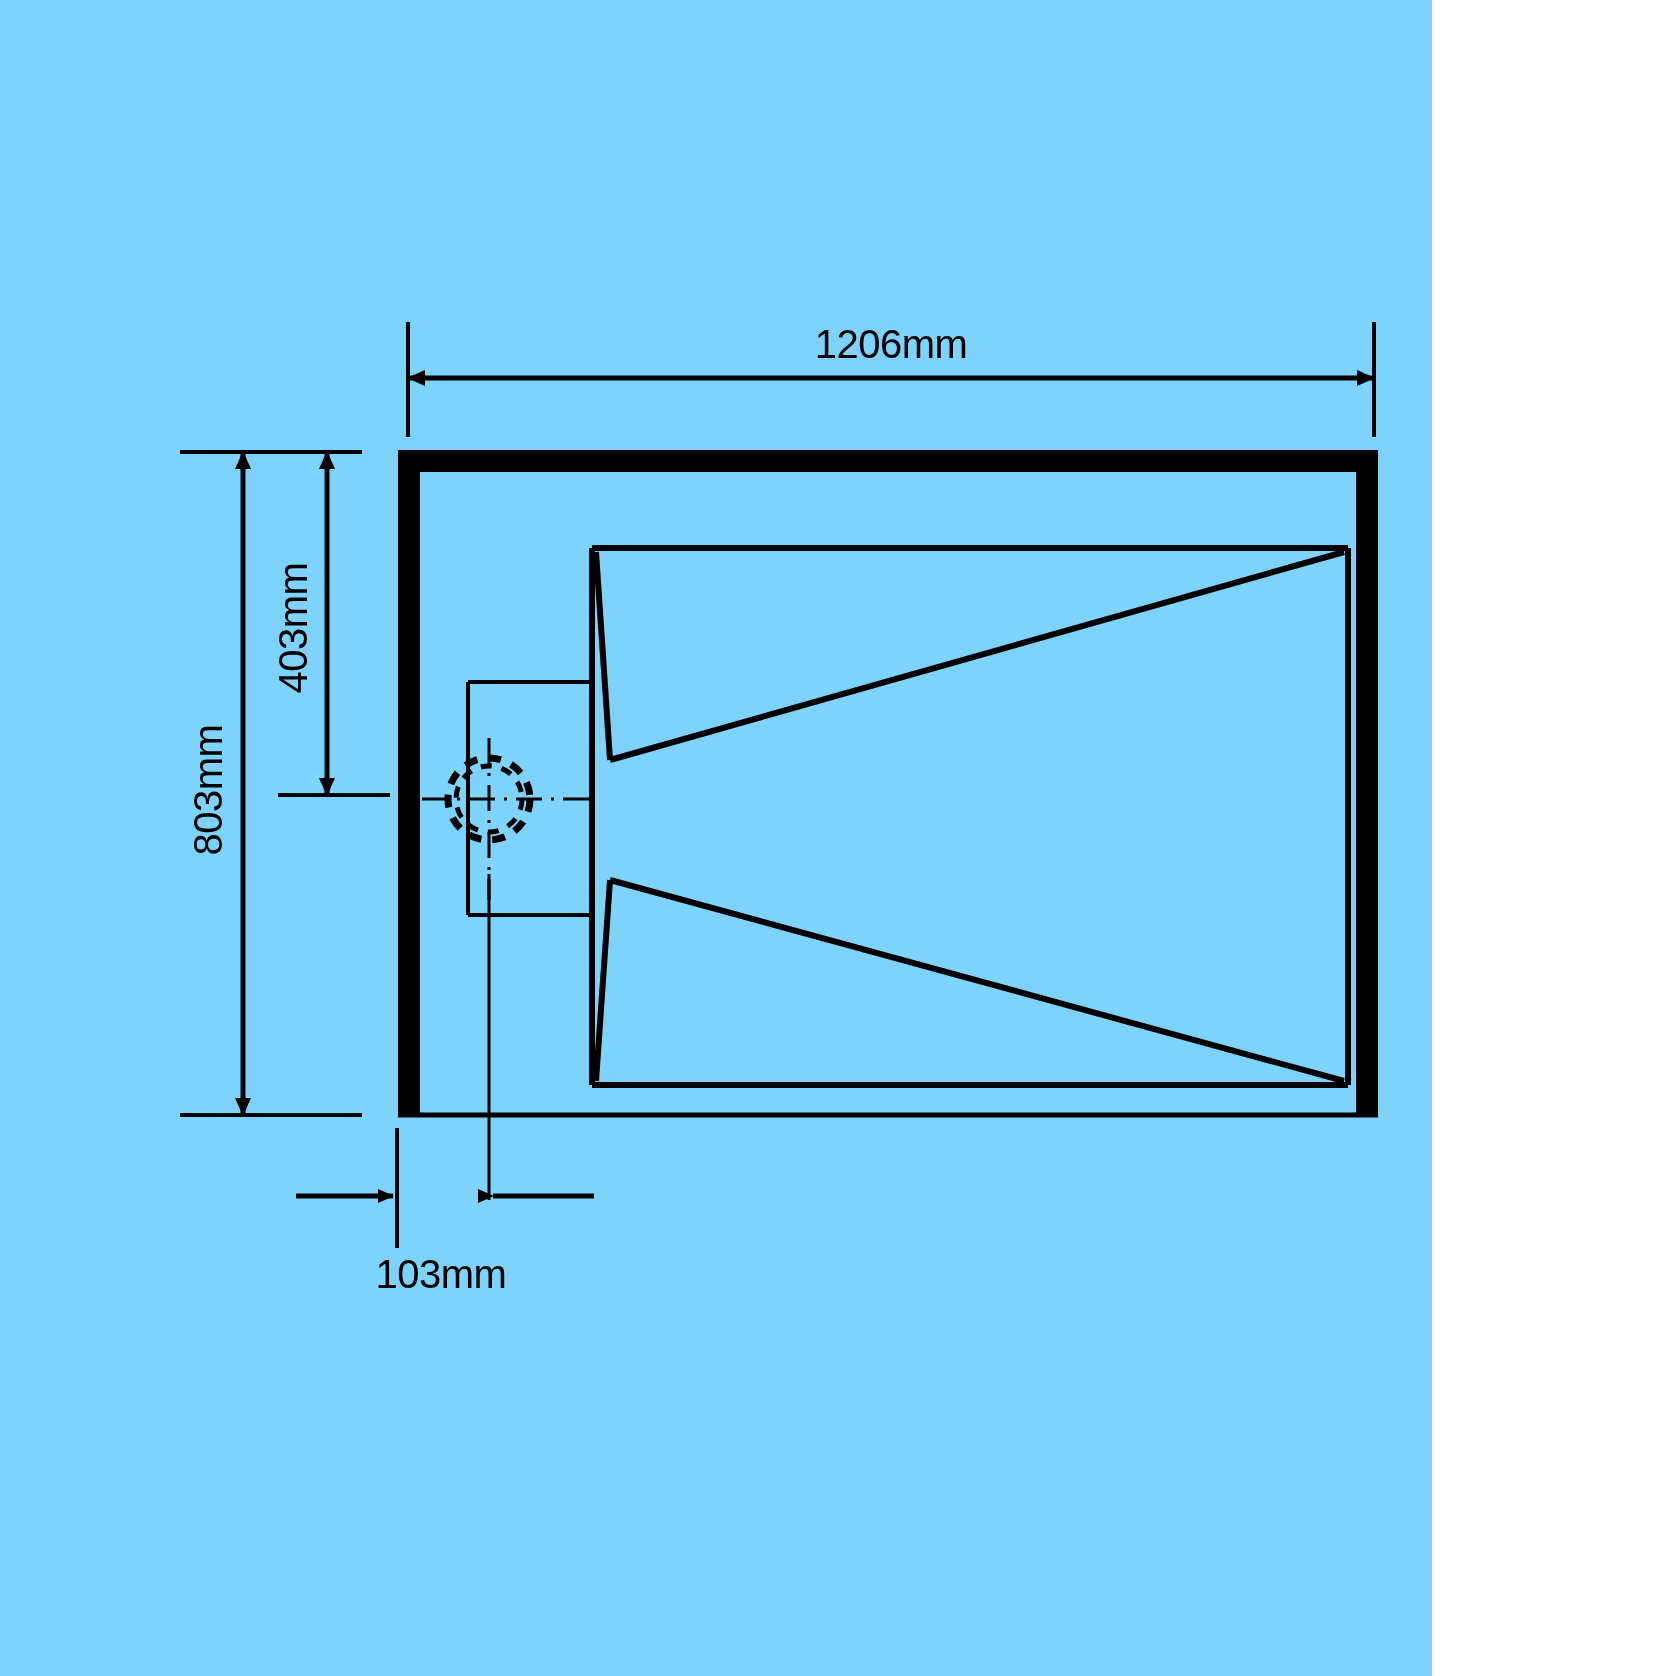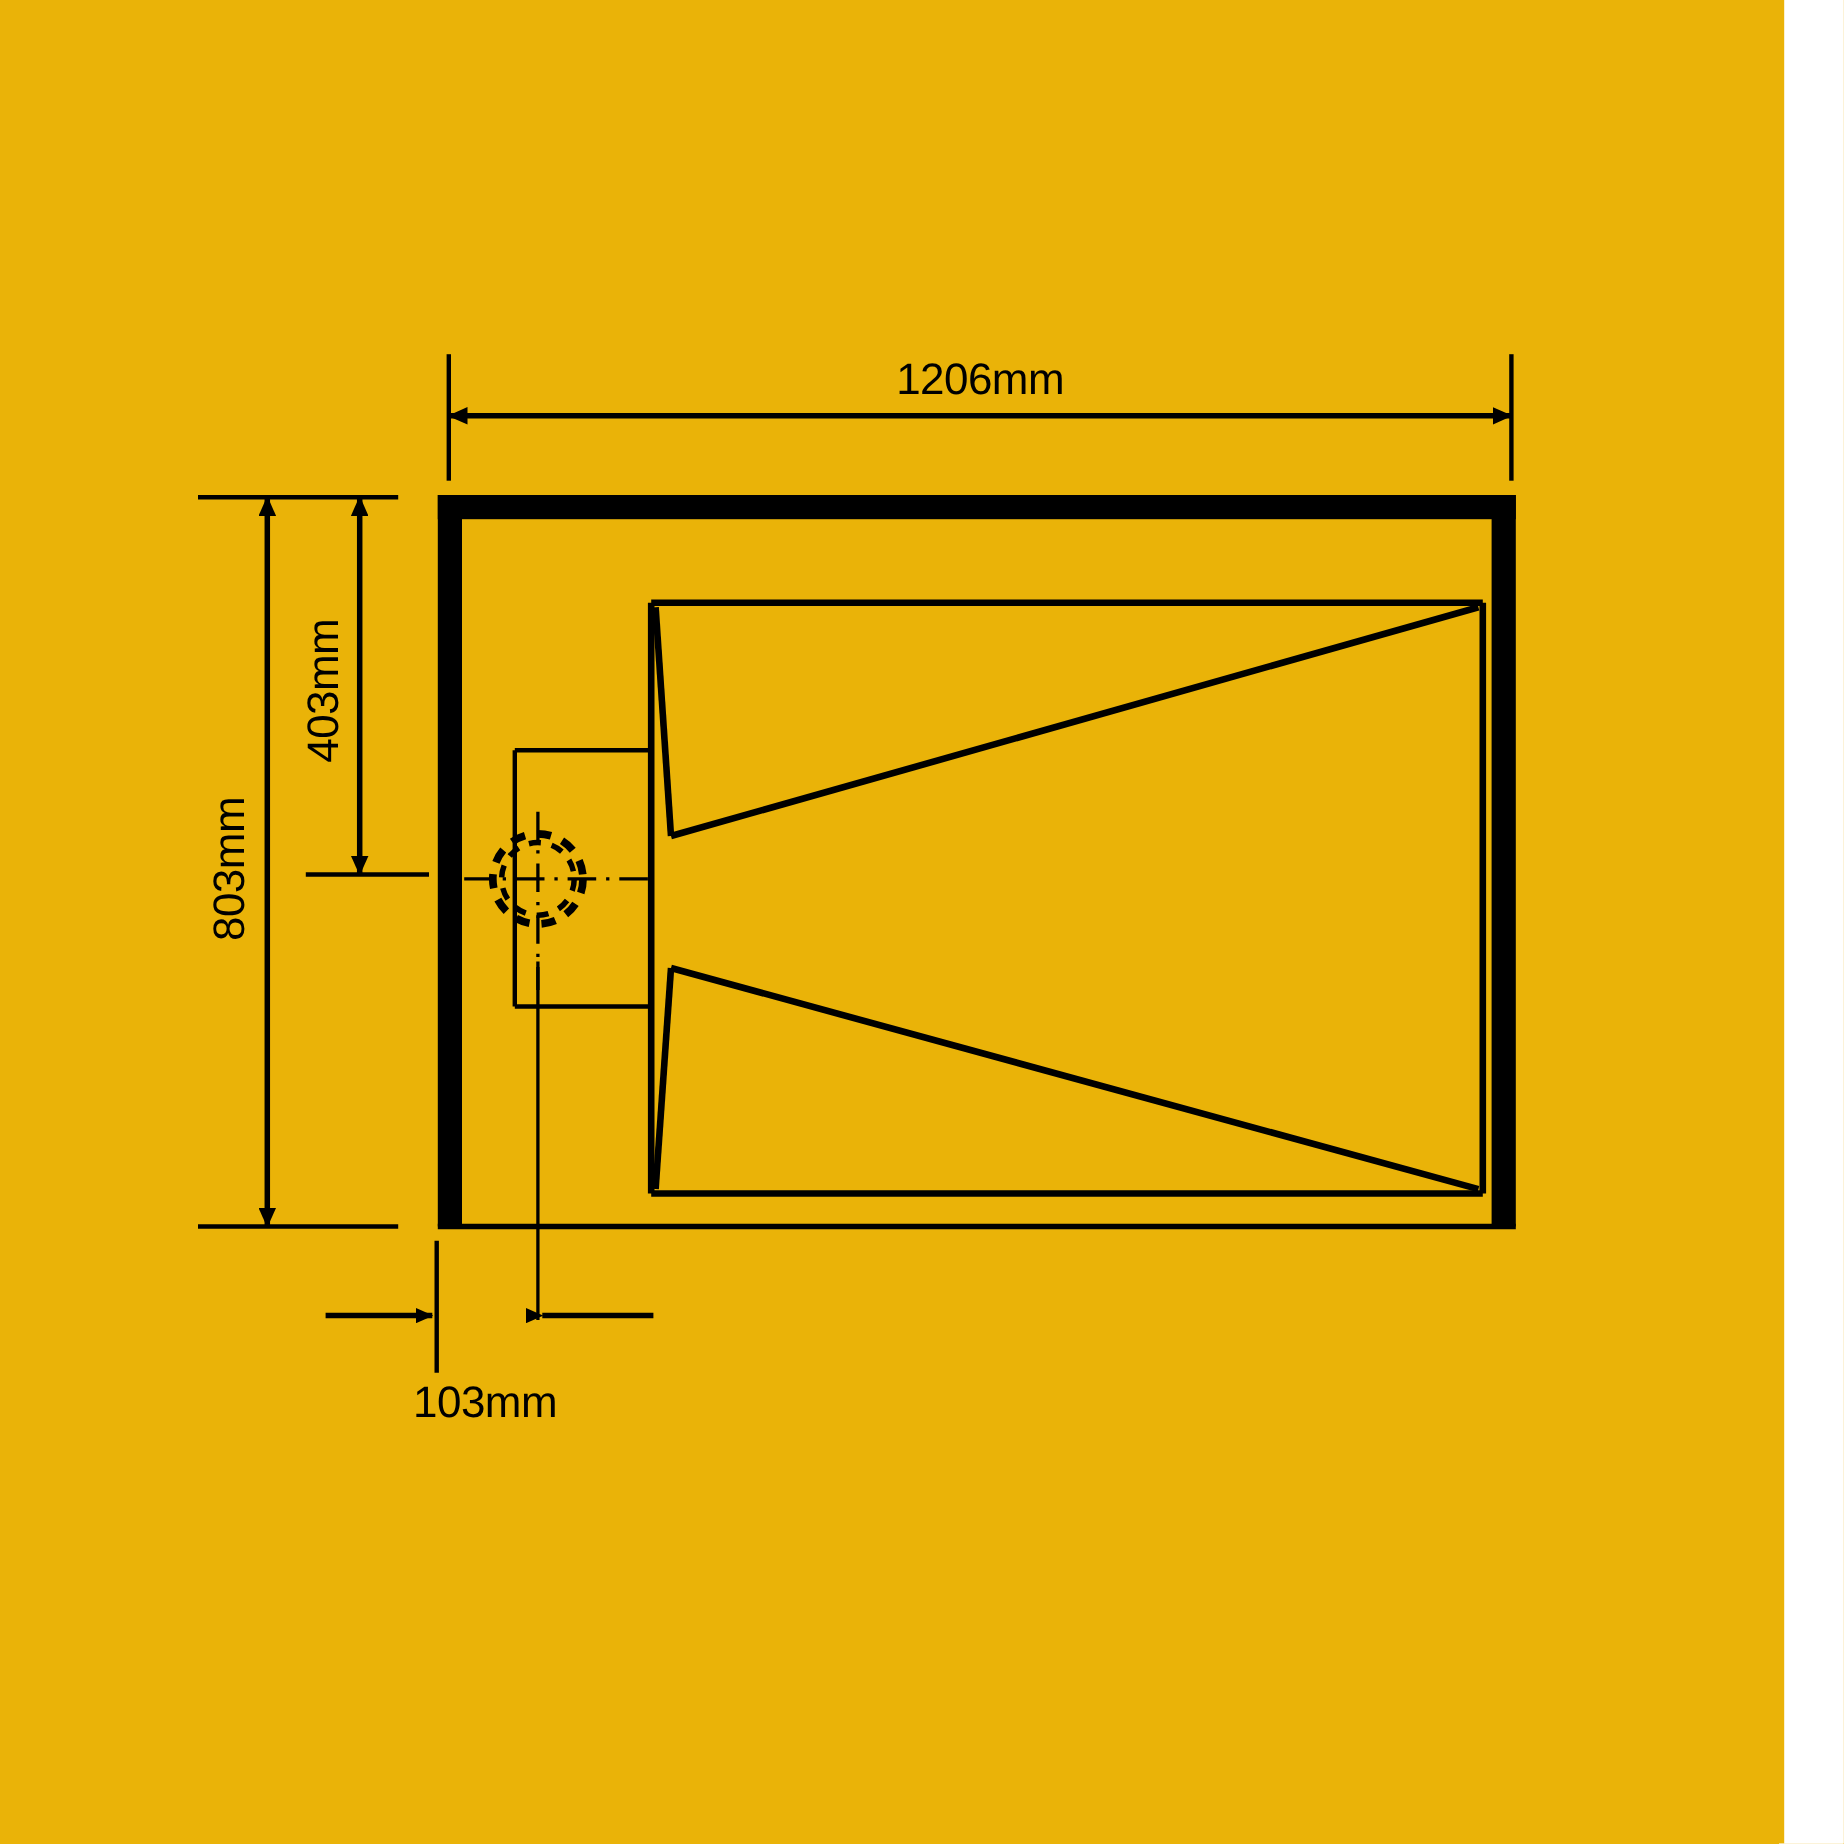--- a/index.html
+++ b/index.html
@@ -8,23 +8,23 @@
     background: #ffffff;
   }
   body {
     width: 1676px;
     height: 1676px;
     font-family: "Liberation Sans", sans-serif;
     overflow: hidden;
   }
   #drawing-root {
     position: relative;
-    width: 1622px;
+    width: 1432px;
     height: 1676px;
-    background: #eab308;
+    background: #7dd3fc;
   }
   svg#technical-drawing {
     position: absolute;
     top: 0;
     left: 0;
     width: 1676px;
     height: 1676px;
     display: block;
   }
   .dim-text {

